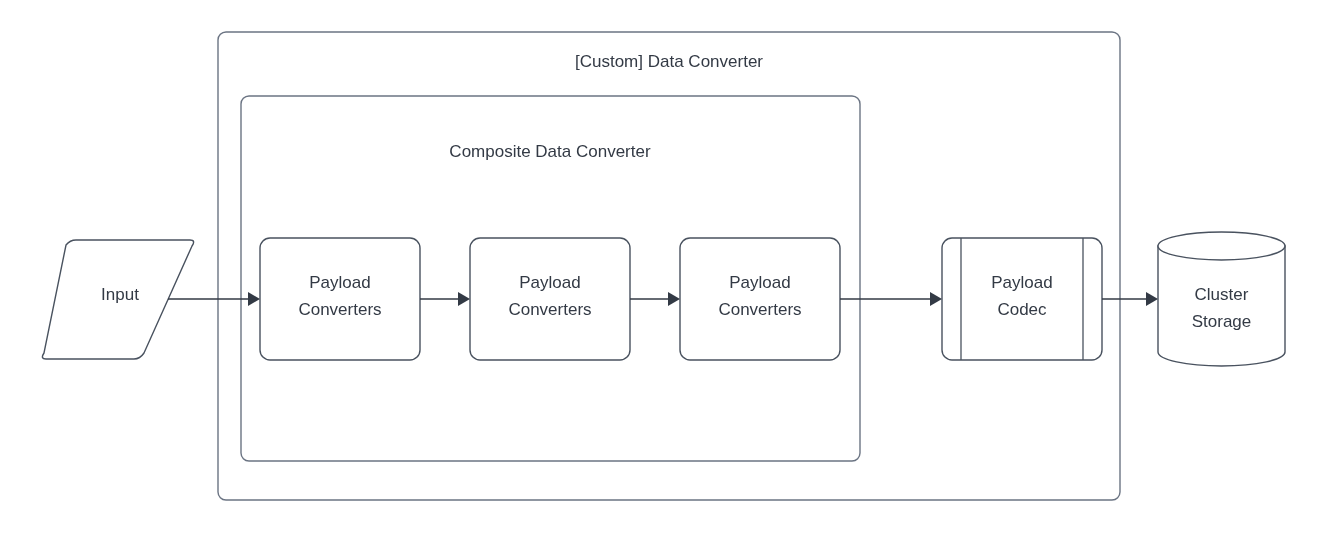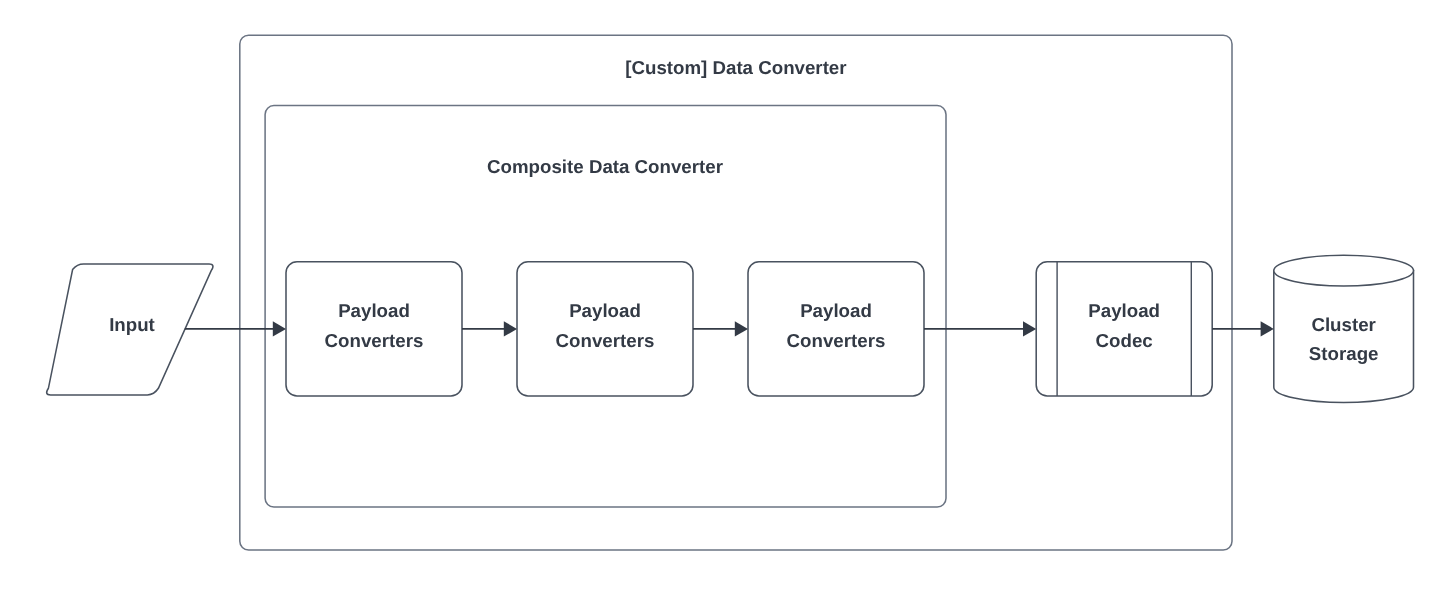--- a/index.html
+++ b/index.html
@@ -10,21 +10,20 @@
   }
   body {
     font-family: "Liberation Sans", sans-serif;
   }
   #diagram-root {
     position: relative;
     width: 1320px;
     height: 540px;
     background: #ffffff;
     overflow: hidden;
-    font-weight: bold;
   }
   #diagram-svg {
     position: absolute;
     left: 0;
     top: 0;
     width: 1320px;
     height: 540px;
   }
   .shape-stroke {
     fill: #ffffff;

